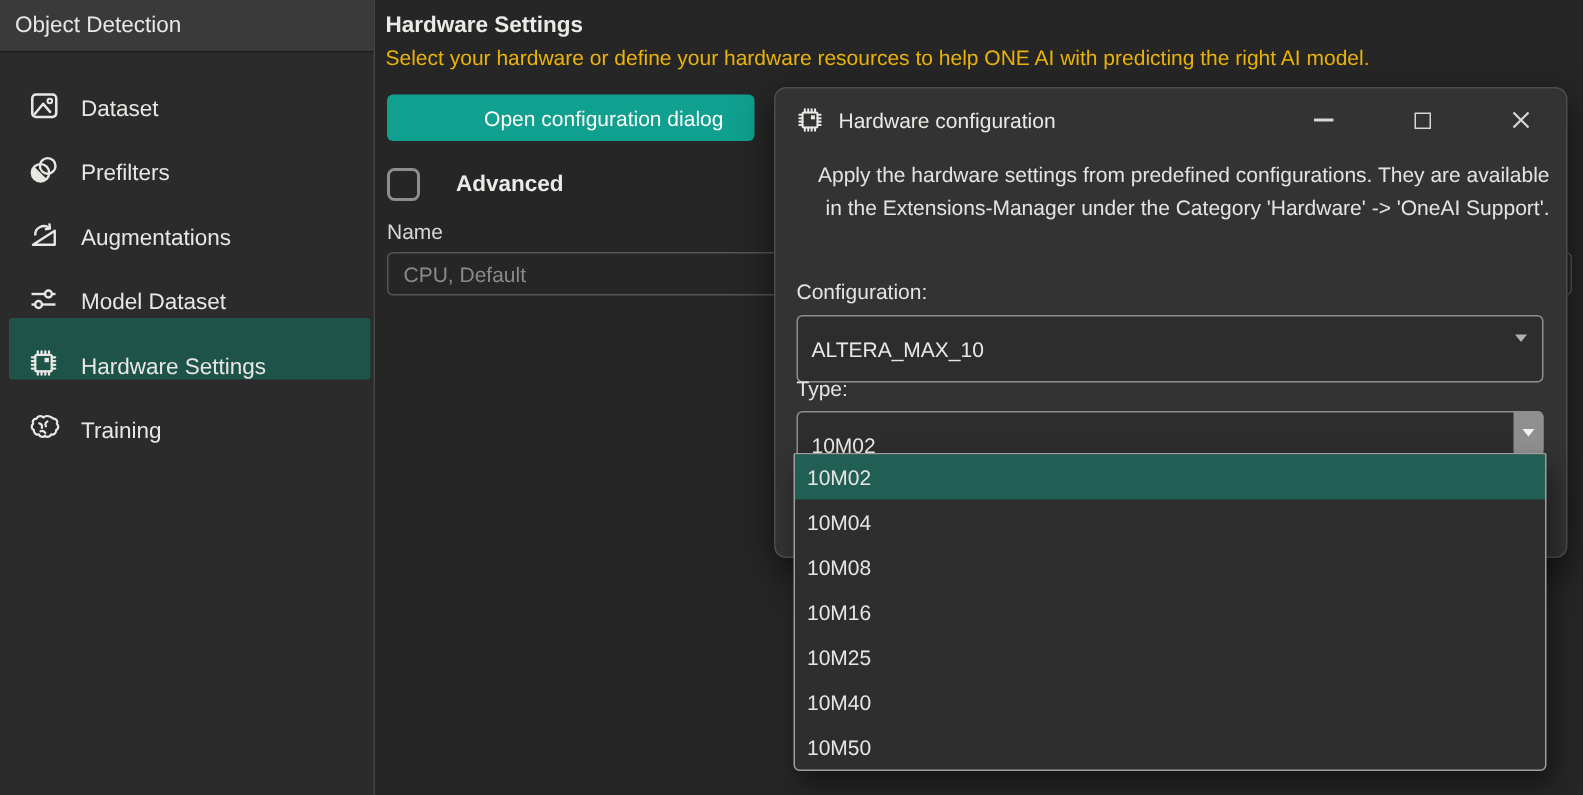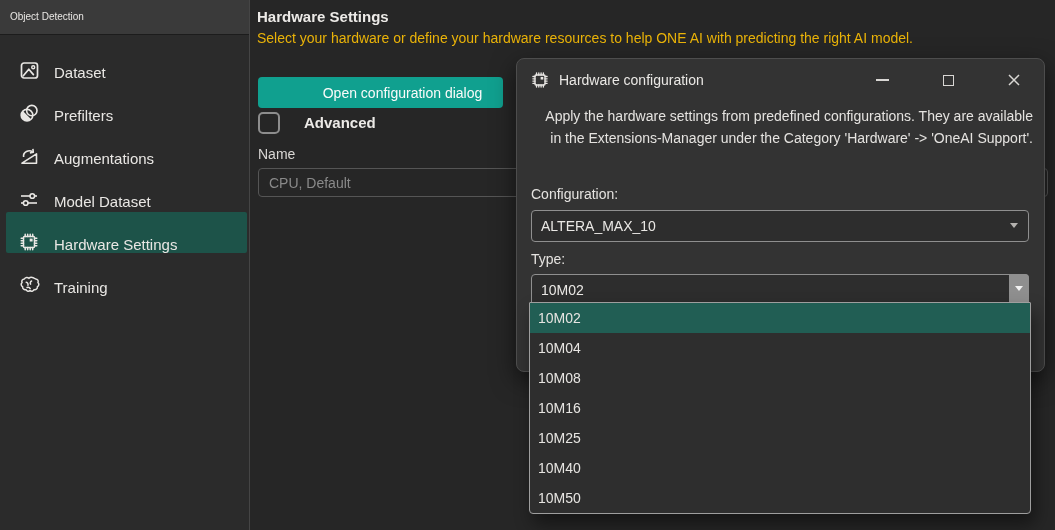--- a/index.html
+++ b/index.html
@@ -9,36 +9,36 @@
     background:#262626; font-family:"Liberation Sans", sans-serif;
     -webkit-font-smoothing:antialiased;
   }
   
   .sidebar {
     position:absolute; left:0; top:0; width:250px; height:530px;
     background:#2b2b2b; border-right:1px solid #454545;
   }
   .sidebar-header {
     height:35px; background:#3a3a3a; border-bottom:1px solid #1c1c1c;
-    color:#e9e7e4; font-size:10px; line-height:34px; padding-left:10px;
+    color:#e9e7e4; font-size:15px; line-height:34px; padding-left:10px;
   }
   .nav { padding-top:5px; }
   .nav-item {
     height:41px; margin:0 2px 2px 6px; display:flex; align-items:flex-end;
     padding-left:12px; gap:14px; color:#e9e7e4; font-size:15px;
     border-radius:2px; cursor:pointer;
   }
   .nav-item.selected { background:#1d5349; }
   .icon { display:inline-flex; }
   .icon svg { display:block; stroke:#e9e7e4; }
   
   .main-heading { position:absolute; left:257px; top:8px; font-size:15px; font-weight:bold; color:#eceae7; }
   .main-desc { position:absolute; left:257px; top:30px; font-size:14px; color:#eab308; }
   .btn-primary {
-    position:absolute; left:258px; top:77px; width:245px; height:31px;
+    position:absolute; left:258px; top:63px; width:245px; height:31px;
     background:#10a08f; color:#fbfbfa; border:none; border-radius:4px;
     font-family:inherit; font-size:14px; cursor:pointer;padding-left:44px;
   }
   .checkbox {
     position:absolute; left:258px; top:112px; width:22px; height:22px;
     border:2px solid #8d8d8d; border-radius:5px; background:transparent; cursor:pointer;
   }
   .adv-label { position:absolute; left:290px; top:114px; font-size:15px; font-weight:bold; color:#eceae7;margin-left:14px; }
   .name-label { position:absolute; left:258px; top:146px; font-size:14px; color:#d9d7d4; }
   .name-input {
@@ -61,21 +61,21 @@
   .glyph-max { width:11px; height:11px; border:1.5px solid #d9d7d4; }
   .win-btn svg { stroke:#d9d7d4; }
   .dialog-desc {
     position:absolute; left:14px; top:46px; width:502px;
     font-size:14px; line-height:22px; color:#e5e3e0;text-align:right;
   }
   .dlg-label { position:absolute; left:14px; font-size:14px; color:#e5e3e0; }
   .lbl-config { top:127px; }
   .lbl-type { top:192px; }
   .select {
-    position:absolute; left:14px; width:498px; height:32px;
+    position:absolute; left:14px; width:498px; height:45px;
     background:#2d2d2d; border:1px solid #8f8f8f; border-radius:4px;
     display:flex; align-items:center; padding-left:9px;
     font-size:14px; color:#eae8e5; cursor:pointer;
   }
   .sel-config { top:151px; }
   .sel-type { top:215px; }
   .caret {
     position:absolute; right:10px; top:12px; width:0; height:0;
     border-left:4.5px solid transparent; border-right:4.5px solid transparent;
     border-top:5px solid #b4b2af;

